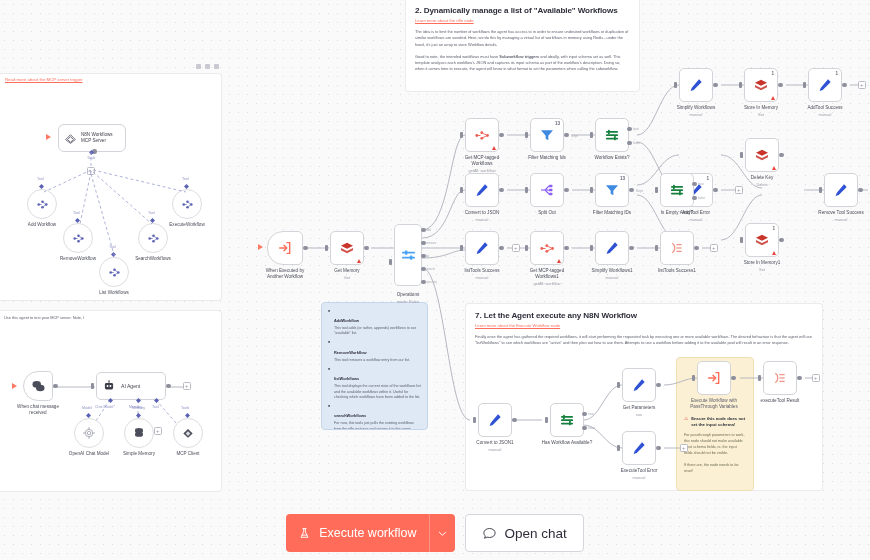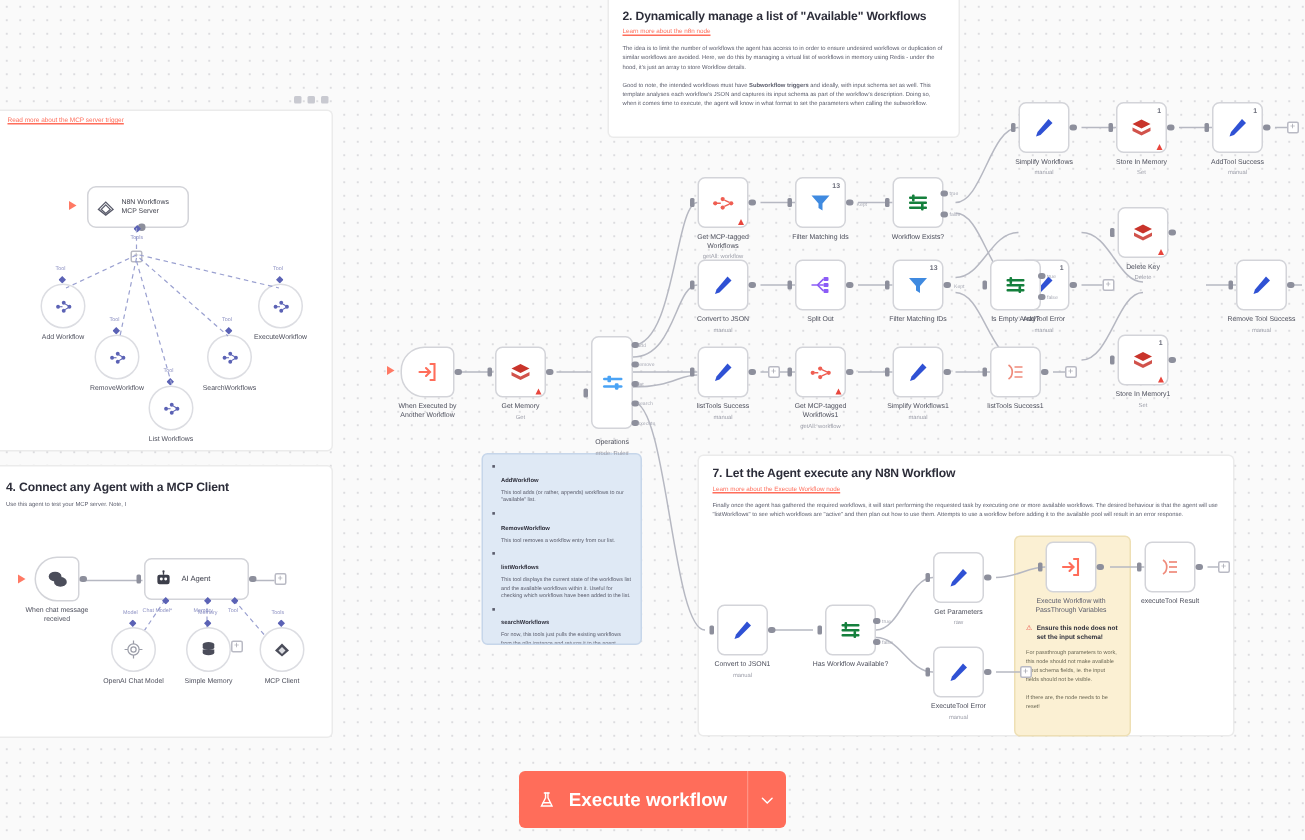--- a/index.html
+++ b/index.html
@@ -278,21 +278,20 @@
     </div>
   </div>
 
   <div class="sticky white" style="left:465px; top:303px; width:358px; height:188px;">
     <div class="sticky-h" style="font-size:8.1px; margin:7px 0 0 9px;">7. Let the Agent execute any N8N Workflow</div>
     <div class="sticky-link" style="font-size:4.2px; margin:3px 0 0 9px;">Learn more about the Execute Workflow node</div>
     <div class="sticky-p" style="font-size:3.9px; line-height:1.65; margin:6px 10px 0 9px;">Finally once the agent has gathered the required workflows, it will start performing the requested task by executing one or more available workflows. The desired behaviour is that the agent will use "listWorkflows" to see which workflows are "active" and then plan out how to use them. Attempts to use a workflow before adding it to the available pool will result in an error response.</div>
   </div>
 
   <div class="sticky white" style="left:-6px; top:310px; width:228px; height:182px;">
-    <div class="sticky-h" style="font-size:8.1px; margin:9px 0 0 9px;">4. Connect any Agent with a MCP Client</div>
     <div class="sticky-p" style="font-size:3.9px; margin:4px 0 0 9px;">Use this agent to test your MCP server. Note, I</div>
   </div>
 
   <div class="sticky blue" style="left:321px; top:302px; width:107px; height:128px; padding:5px 6px;">
     <ul style="list-style:none;">
       <li style="margin-bottom:3px; position:relative; padding-left:6px;">
         <span style="position:absolute;left:0;top:0.5px;font-size:3.6px;color:#5a5c6b;">■</span>
         <b style="font-size:3.9px; color:#2d2e3a;">AddWorkflow</b>
         <div style="font-size:3.6px; line-height:1.5; color:#5a5c6b;">This tool adds (or rather, appends) workflows to our "available" list.</div>
       </li>
@@ -881,32 +880,38 @@
       </svg>
     </div>
     <div class="nlabel">MCP Client</div>
     <div class="sub-port" style="left:12px; top:-5px;"></div>
     <div class="sub-lbl" style="left:8px; top:-12px;">Tools</div>
   </div>
 
 </div>
 
 <div id="bottombar">
-  <div style="display:flex;font-weight:bold;">
+  <div style="display:flex;">
     <div id="exec-btn">
       <svg width="13" height="15" viewBox="0 0 24 24">
         <g stroke="#ffffff" stroke-width="1.7" fill="none" stroke-linecap="round">
           <path d="M9 3 H15"></path>
             <path d="M10.5 3 V9 L5.5 19 H18.5 L13.5 9 V3"></path>
             <path d="M7.6 15 H16.4"></path>
         </g>
       </svg>
       <div>
         <div class="t1">Execute workflow</div>
       </div>
     </div>
     <div id="exec-caret">
       <svg width="11" height="11" viewBox="0 0 24 24">
         <path d="M5 9 L12 16 L19 9" stroke="#ffffff" stroke-width="2.1" fill="none" stroke-linecap="round"></path>
       </svg>
     </div>
   </div>
+  <div id="chat-btn">
+    <svg width="15" height="15" viewBox="0 0 24 24">
+      <path d="M12 4 C 17.5 4 21 7.3 21 11.2 C 21 15.1 17.5 18.4 12 18.4 C 10.6 18.4 9.3 18.2 8.2 17.8 L4 19.6 L5.4 16 C 3.9 14.7 3 13 3 11.2 C 3 7.3 6.5 4 12 4 Z" stroke="#3c3e4a" stroke-width="1.5" fill="none" stroke-linejoin="round"></path>
+    </svg>
+    <span>Open chat</span>
+  </div>
 </div>
 
 </body></html>

